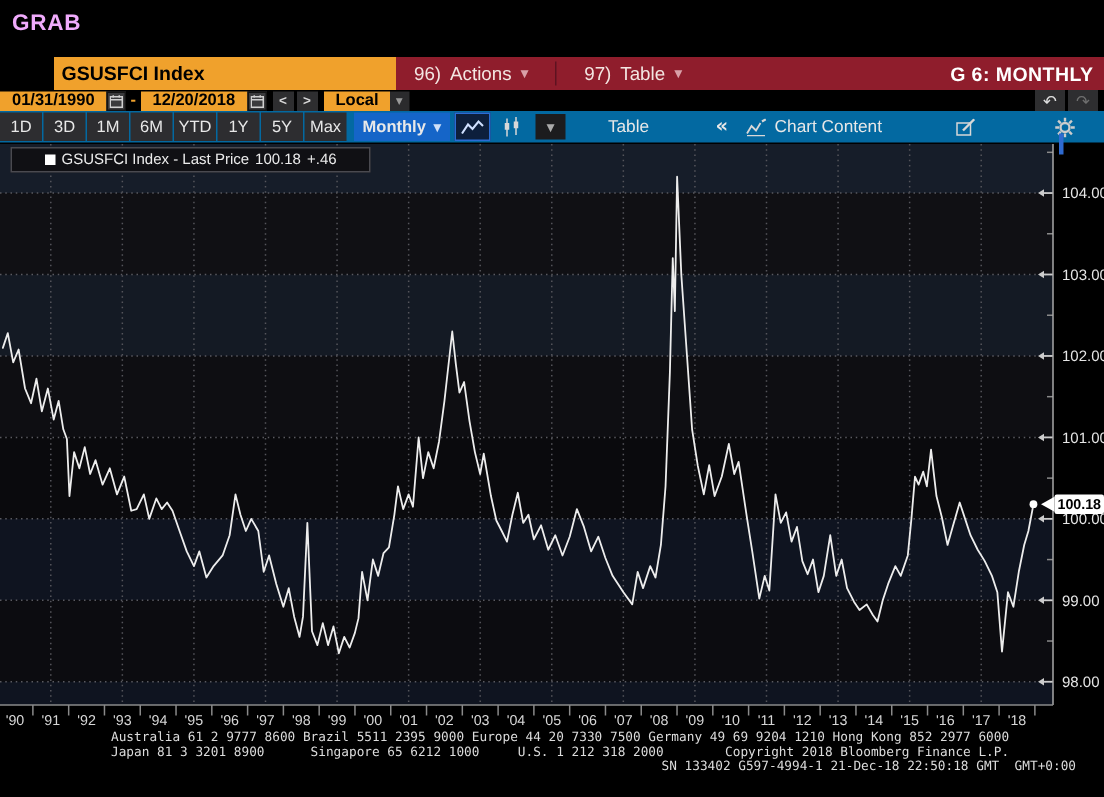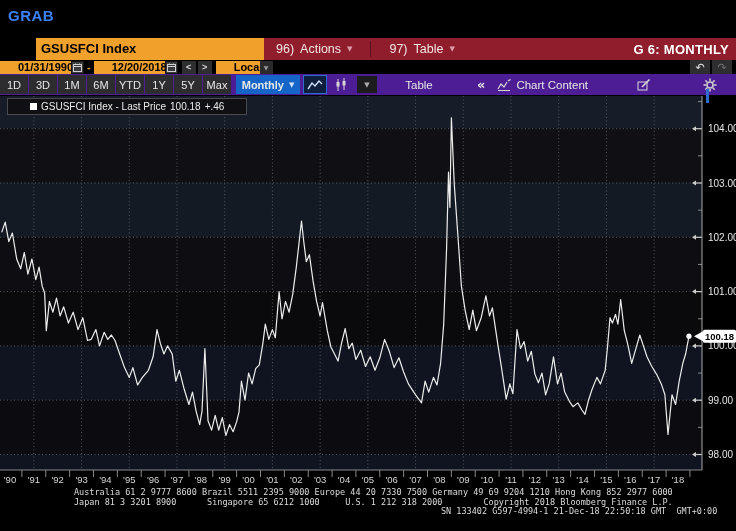--- a/index.html
+++ b/index.html
@@ -1,46 +1,46 @@
 <!DOCTYPE html>
 <html><head>
 <meta charset="utf-8">
 <style>
   html,body{margin:0;padding:0;background:#000;}
   .screen{position:relative;width:736px;height:531px;background:#000;overflow:hidden;
           font-family:"Liberation Sans",sans-serif;-webkit-font-smoothing:antialiased;}
-  .grab{position:absolute;top:7px;left:8px;color:#3b82f6;font-size:15px;font-weight:600;letter-spacing:.5px;}
+  .grab{position:absolute;top:7px;left:8px;color:#f0abfc;font-size:15px;font-weight:600;letter-spacing:.5px;}
   
   .row-ticker{position:absolute;top:38px;left:0;width:736px;height:22px;display:flex;}
   .ticker-field{width:228px;height:22px;background:#f0a12c;color:#000;font-size:13px;font-weight:700;
                 line-height:22px;padding-left:5px;box-sizing:border-box;margin-left:36px;}
   .menubar{flex:1;background:#8f1d2c;display:flex;align-items:center;color:#f3e6e2;}
   .menu-btn{display:flex;align-items:center;gap:6px;font-size:12.5px;padding:12px 12px;height:100%;cursor:default;}
   .menu-btn .num{font-weight:400;}
   .menu-caret{font-family:"DejaVu Sans",sans-serif;font-size:7px;color:#d9a0a8;}
   .menu-div{width:1px;height:16px;background:#5e1220;margin:0 6px;}
   .g6{margin-left:auto;padding-right:7px;font-size:13px;font-weight:700;color:#fff;letter-spacing:.3px;}
   
   .row-date{position:absolute;top:60px;left:0;width:736px;height:14px;display:flex;align-items:center;}
   .fld{background:#f0a12c;color:#000;font-size:11px;font-weight:700;height:13px;line-height:13px;
-       padding-left:18px;box-sizing:border-box;}
+       padding-left:8px;box-sizing:border-box;}
   .date-fld{width:71px;}
   .ccy-fld{width:44px;}
   .mini-btn{width:13px;height:13px;background:#3a3a3c;border:1px solid #141414;box-sizing:border-box;
             display:flex;align-items:center;justify-content:center;}
   .nav-btn{width:14px;height:13px;background:#2e2e30;color:#d8d8d8;font-size:9px;font-weight:700;
            display:flex;align-items:center;justify-content:center;margin-right:2px;}
   .dash{color:#f0a12c;font-size:11px;font-weight:700;margin:0 3px;}
   .ccy-caret{width:13px;height:13px;background:#2b2b2d;display:flex;align-items:center;justify-content:center;
              color:#999;font-size:6px;font-family:"DejaVu Sans",sans-serif;}
   .hist-btn{width:20px;height:14px;background:#2e2e30;display:flex;align-items:center;justify-content:center;
             font-family:"DejaVu Sans",sans-serif;font-size:11px;margin-left:2px;}
   .undo{color:#e0e0e0;} .redo{color:#6f6f6f;}
   
-  .row-tools{position:absolute;top:74px;left:0;width:736px;height:21px;display:flex;align-items:center;background:#4c1d95;}
+  .row-tools{position:absolute;top:74px;left:0;width:736px;height:21px;display:flex;align-items:center;background:#0369a1;}
   .tb{height:19px;display:flex;align-items:center;justify-content:center;color:#e8e8e8;font-size:11px;}
   .period{width:28px;background:#2d2d30;margin-right:1px;}
   .freq{width:64px;background:#1565c8;margin-left:4px;gap:5px;font-weight:700;}
   .freq .menu-caret{color:#cfe0f8;font-size:7px;}
   .icon-btn{width:24px;background:transparent;}
   .icon-btn.active{background:#0d1f3c;border:1px solid #2b6cd4;box-sizing:border-box;}
   .small-caret{width:20px;margin-left:4px;color:#aaa;font-size:7px;font-family:"DejaVu Sans",sans-serif;background:#1c1c1e;height:17px;}
   .tb-label{color:#e8e8e8;font-size:11.5px;}
   .table-lbl{width:56px;margin-left:14px;text-align:center;}
   .collapse{margin-left:30px;font-size:13px;font-weight:700;font-family:"DejaVu Sans",sans-serif;}

